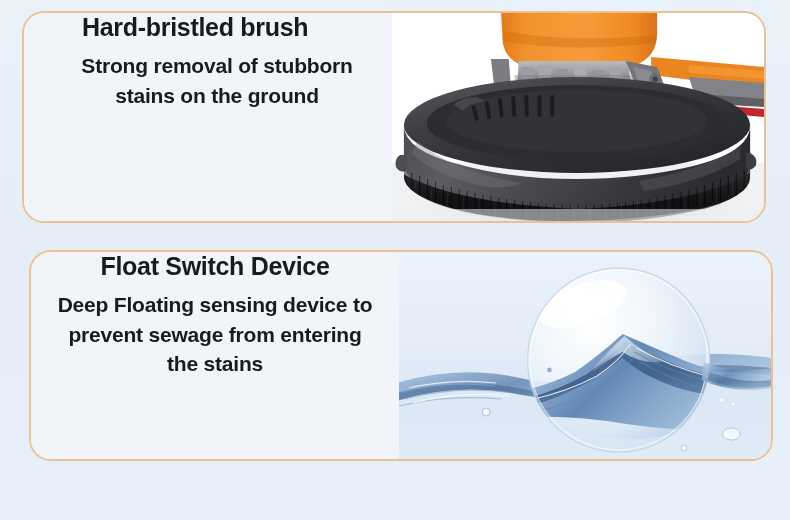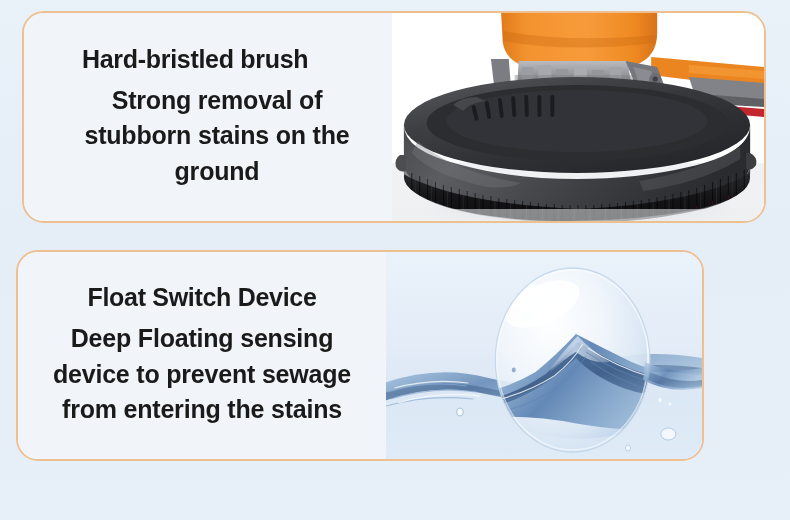--- a/index.html
+++ b/index.html
@@ -31,52 +31,51 @@
     display: flex;
     background: #f2f6fa;
   }
   .card-1 {
     left: 22px;
     top: 11px;
     width: 744px;
     height: 212px;
   }
   .card-2 {
-    left: 16px;
+    left: 29px;
     top: 250px;
-    width: 688px;
+    width: 744px;
     height: 211px;
   }
 
   
   .text-panel {
     width: 368px;
     flex: 0 0 368px;
     background: #f1f5f9;
     display: flex;
     flex-direction: column;
-    justify-content: center;
     box-sizing: border-box;
   }
   .card-1 .text-panel { padding: 0 18px 0 36px; align-items: flex-start; }
   .card-2 .text-panel { padding: 0 20px 0 20px; align-items: center; }
 
   .card-title {
     font-size: 25px;
     font-weight: bold;
     color: #1a1a1a;
     letter-spacing: -0.3px;
     margin: 0 0 9px 0;
     line-height: 1.15;
     white-space: nowrap;
   }
   .card-1 .card-title { margin-left: 22px; }
 
   .card-body {
-    font-size: 25px;
+    font-size: 21px;
     font-weight: bold;
     color: #1a1a1a;
     line-height: 1.42;
     margin: 0;
     text-align: center;
     letter-spacing: -0.2px;
   }
   .card-1 .card-body { text-align: center; width: 100%; padding-right: 6px; }
   .card-2 .card-body { text-align: center; width: 100%; }
 

